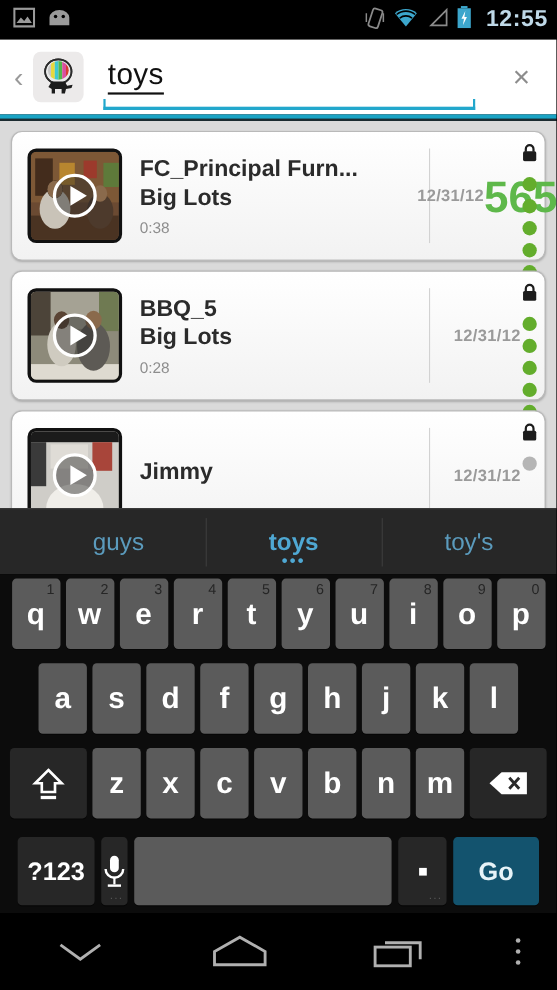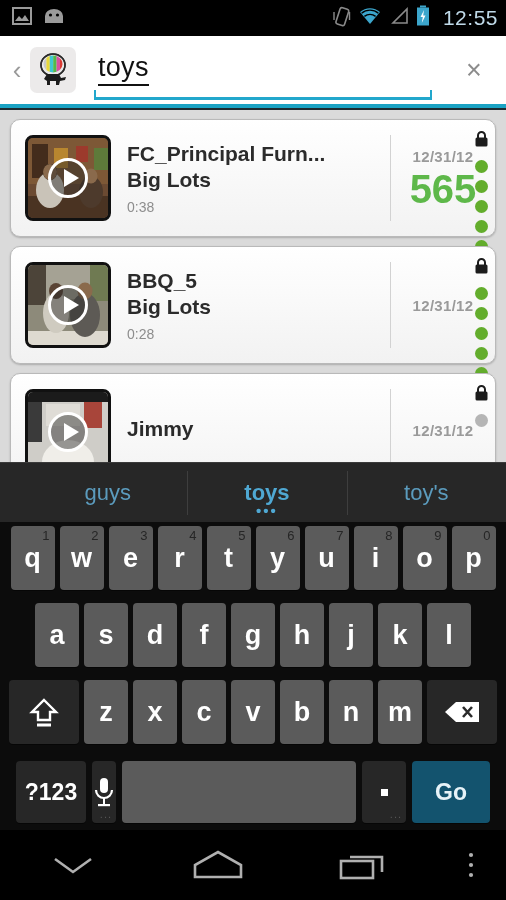--- a/index.html
+++ b/index.html
@@ -14,21 +14,21 @@
   
   .statusbar {
     position: absolute; top: 0; left: 0; width: 506px; height: 36px;
     background: #000; display: flex; align-items: center;
     padding: 0 8px 0 12px;
   }
   .status-left { display: flex; align-items: center; gap: 10px; }
   .status-right { margin-left: auto; display: flex; align-items: center; gap: 7px; }
   .status-time {
     color: #bfd9e8; font-size: 21px; letter-spacing: .5px;
-    margin-left: 6px; font-weight: 400;
+    margin-left: 6px; font-weight: 700;
   }
 
   
   .searchbar {
     position: absolute; top: 36px; left: 0; width: 506px; height: 68px;
     background: #ffffff; display: flex; align-items: center;
   }
   .back-chevron {
     width: 22px; margin-left: 6px; color: #9a9a9a; font-size: 26px;
     text-align: center; line-height: 1;
@@ -101,21 +101,21 @@
   .c-sub {
     font-size: 21px; font-weight: bold; color: #2b2b2b;
     white-space: nowrap; line-height: 1.22;
   }
   .c-dur { font-size: 14px; color: #8d8d8d; margin-top: 6px; }
   .divider {
     width: 1px; height: 86px; background: #d2d2d2; flex: none;
   }
   .card-right {
     width: 104px; flex: none; height: 100%;
-    display: flex; flex-direction: column; align-items: center;
+    display: flex; flex-direction: row; align-items: center;
     justify-content: center; position: relative;
   }
   .c-date { font-size: 15px; color: #9a9a9a; font-weight: bold; letter-spacing: .3px; }
   .c-count {
     font-size: 40px; font-weight: bold; color: #5eb84a;
     line-height: 1; margin-top: 4px;
   }
   .dots {
     position: absolute; right: 6px; top: 10px;
     display: flex; flex-direction: column; align-items: center; gap: 7px;

